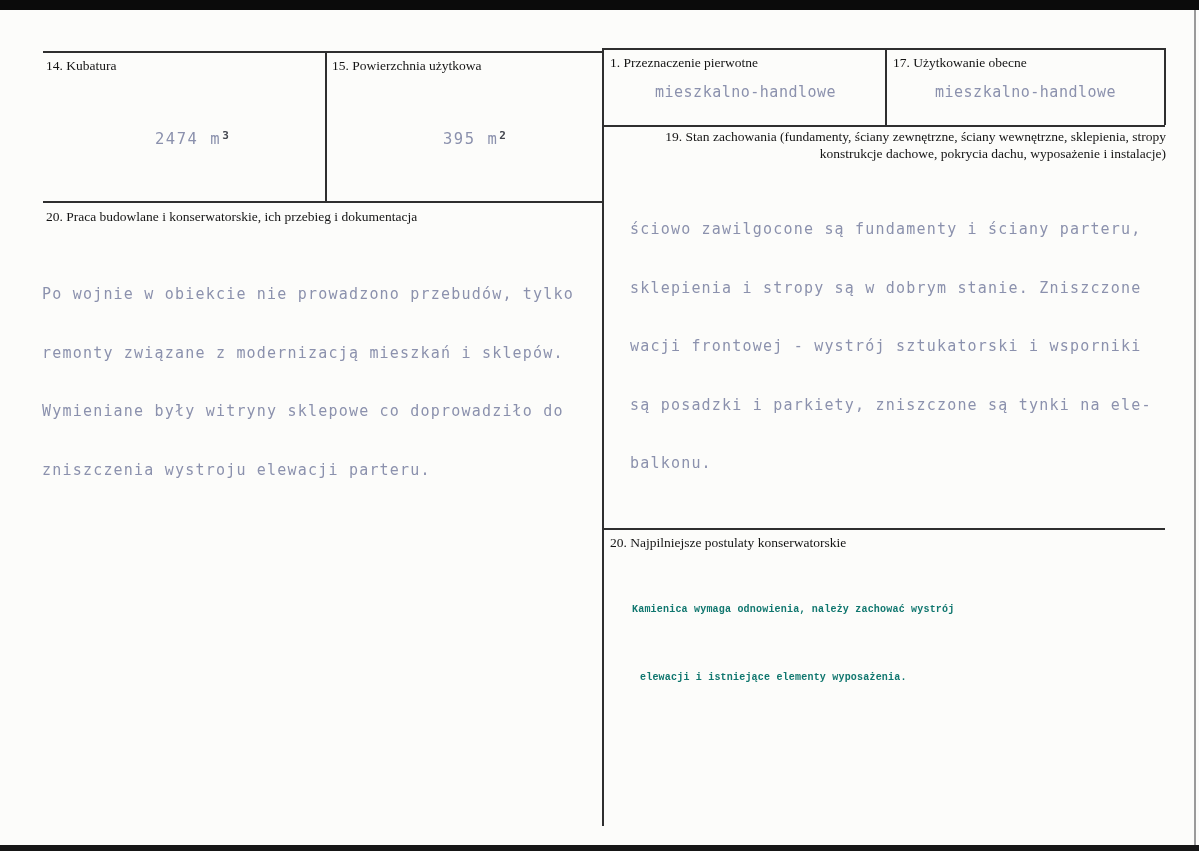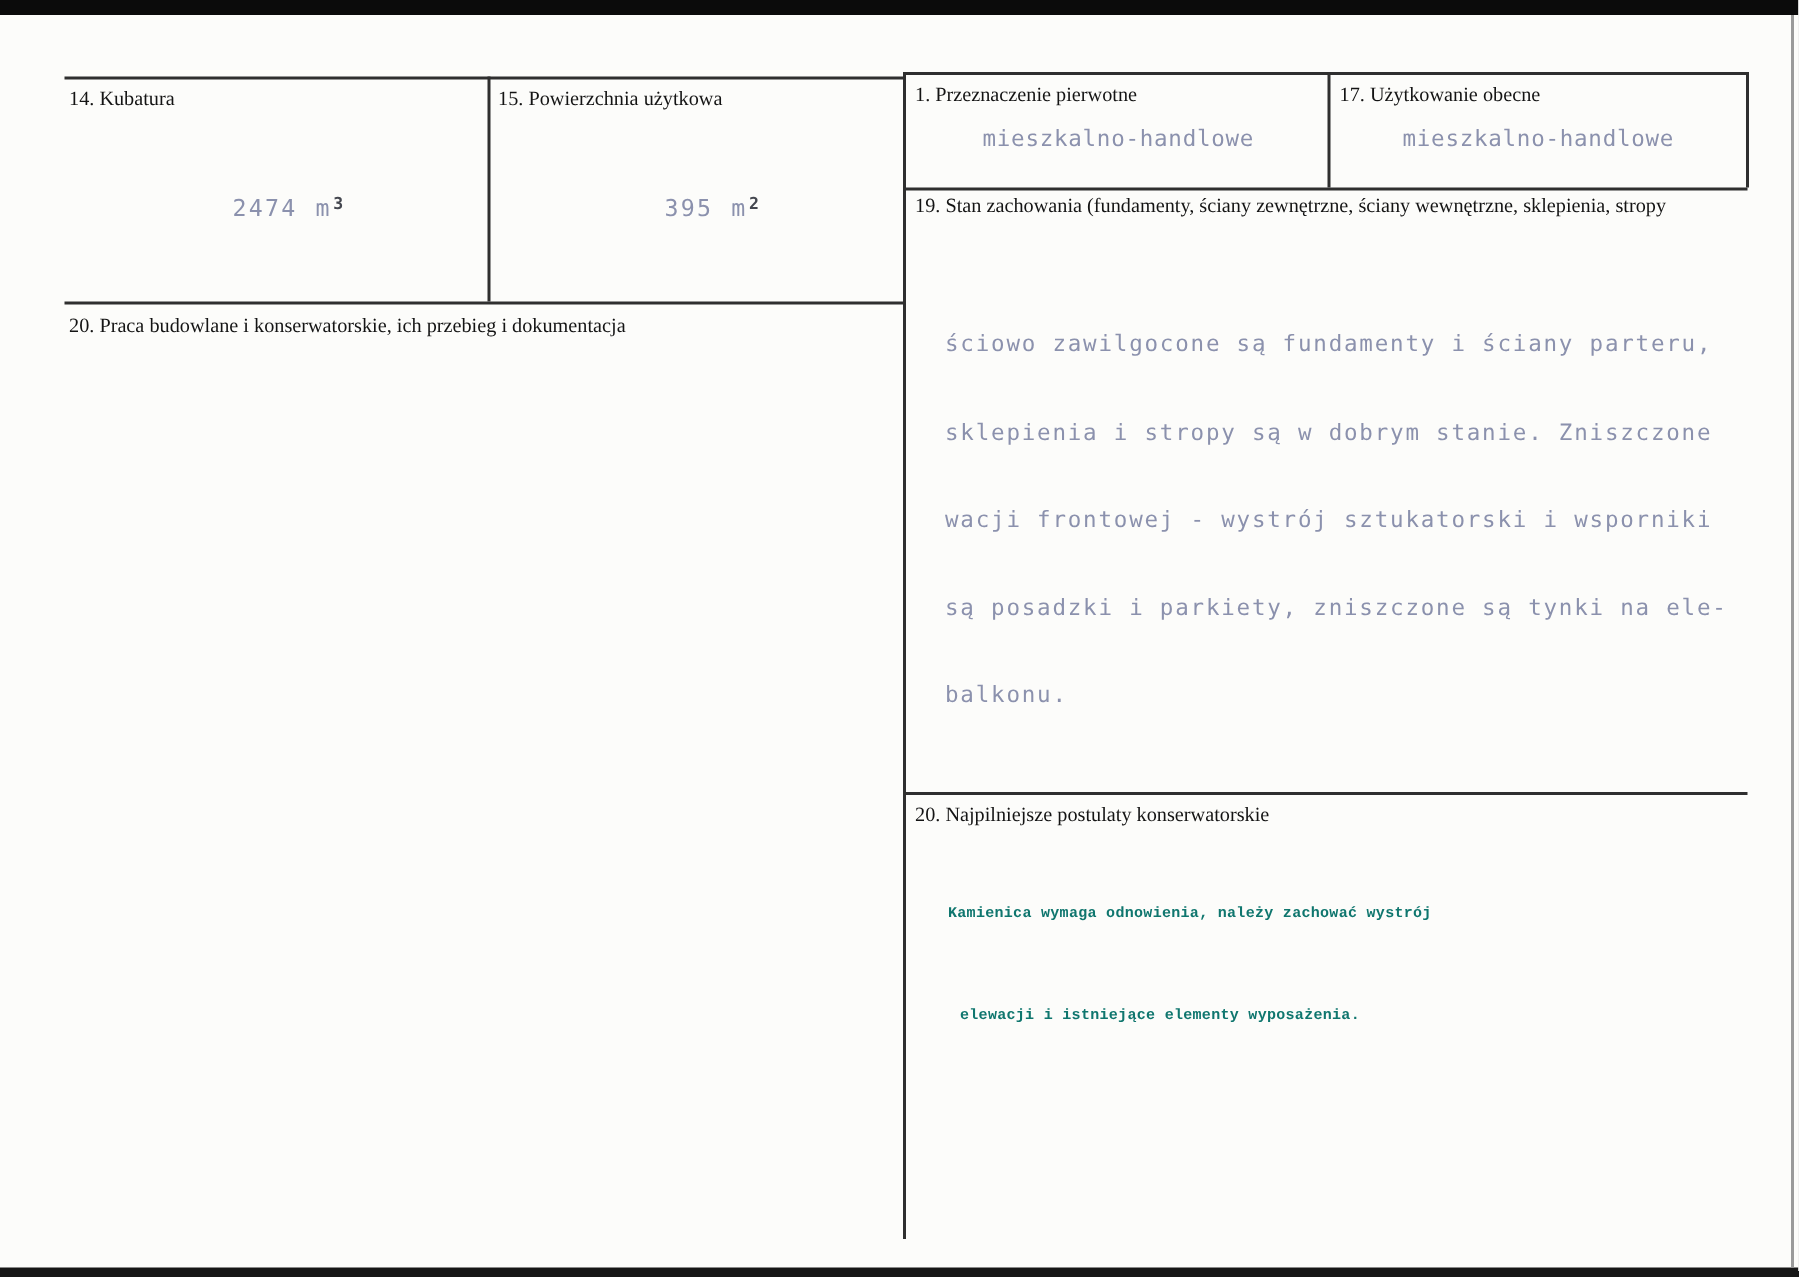--- a/index.html
+++ b/index.html
@@ -11,21 +11,21 @@
   
   .scan-top{position:absolute;left:0;top:0;width:1199px;height:10px;background:#0b0b0b;}
   .scan-bottom{position:absolute;left:0;top:845px;width:1199px;height:6px;background:#161616;}
   .paper-edge{position:absolute;left:1194px;top:10px;width:2px;height:835px;background:#9a9a9a;}
   
   .hline{position:absolute;height:2px;background:#2f2f2f;}
   .vline{position:absolute;width:2px;background:#2f2f2f;}
   
   .flabel{
     position:absolute;color:#141414;font-size:13.5px;line-height:17px;
-    font-family:"Liberation Serif", serif;white-space:nowrap;
+    font-family:"Liberation Serif", serif;white-space:nowrap;text-align:right;
   }
   
   .typed{
     position:absolute;color:#8b91ad;font-size:15px;line-height:19.5px;
     font-family:"DejaVu Sans Mono", monospace;letter-spacing:1.2px;white-space:pre;
   }
   .typed-value{font-size:15.5px;letter-spacing:1.5px;margin-top:24px;}
   .unit{margin-left:12px;}
   .unit-sup{color:#44474f;font-weight:bold;font-size:11px;position:relative;top:-5px;left:1px;}
   
@@ -62,30 +62,37 @@
   <div class="typed typed-value" style="left:443px;top:106px"><span>395</span><span class="unit">m</span><span class="unit-sup">2</span></div>
 
   <div class="flabel" style="left:610px;top:54px">1. Przeznaczenie pierwotne</div>
   <div class="typed" style="left:655px;top:83px;letter-spacing:0.5px">mieszkalno-handlowe</div>
 
   <div class="flabel" style="left:893px;top:54px">17. Użytkowanie obecne</div>
   <div class="typed" style="left:935px;top:83px;letter-spacing:0.5px">mieszkalno-handlowe</div>
 
   <div class="flabel" style="left:610px;top:128px;white-space:normal;width:556px">
     <div>19. Stan zachowania (fundamenty, ściany zewnętrzne, ściany wewnętrzne, sklepienia, stropy</div>
+    <div class="label2-indent">konstrukcje dachowe, pokrycia dachu, wyposażenie i instalacje)</div>
   </div>
   <div class="typed" style="left:630px;top:181px">
     <div>ściowo zawilgocone są fundamenty i ściany parteru,</div>
     <div>sklepienia i stropy są w dobrym stanie. Zniszczone</div>
     <div>wacji frontowej - wystrój sztukatorski i wsporniki</div>
     <div>są posadzki i parkiety, zniszczone są tynki na ele-</div>
     <div>balkonu.</div>
   </div>
 
   <div class="flabel" style="left:46px;top:208px">20. Praca budowlane i konserwatorskie, ich przebieg i dokumentacja</div>
+  <div class="typed" style="left:42px;top:246px">
+    <div>Po wojnie w obiekcie nie prowadzono przebudów, tylko</div>
+    <div>remonty związane z modernizacją mieszkań i sklepów.</div>
+    <div>Wymieniane były witryny sklepowe co doprowadziło do</div>
+    <div>zniszczenia wystroju elewacji parteru.</div>
+  </div>
 
   <div class="flabel" style="left:610px;top:534px">20. Najpilniejsze postulaty konserwatorskie</div>
   <div class="typed-dark" style="left:632px;top:554px">
     <div>Kamienica wymaga odnowienia, należy zachować wystrój</div>
     <div class="indent-1">elewacji i istniejące elementy wyposażenia.</div>
   </div>
 
 </div>
 
 </body></html>

